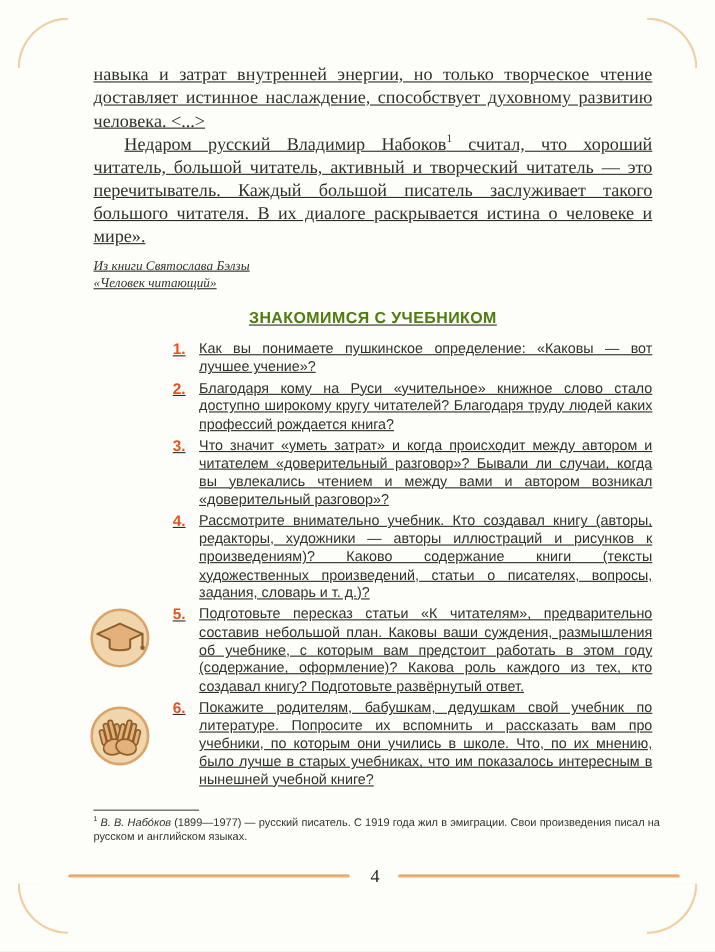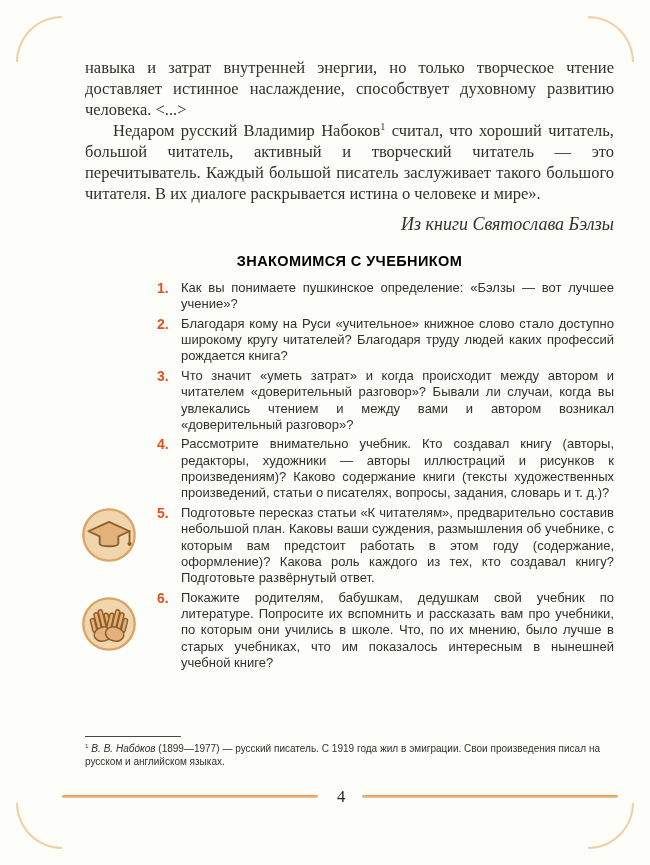--- a/index.html
+++ b/index.html
@@ -9,33 +9,33 @@
     background:#fdfdfa; overflow:hidden; color:#2f2c28;
     font-family:"Liberation Serif", serif;
   }
   
   .corner { position:absolute; width:46px; height:46px; border:0 solid #f2cfa2; }
   .corner.tl { top:16px; left:16px;  border-top-width:2px; border-left-width:2px;  border-top-left-radius:100% 100%; }
   .corner.tr { top:16px; right:16px; border-top-width:2px; border-right-width:2px; border-top-right-radius:100% 100%; }
   .corner.bl { bottom:16px; left:16px;  border-bottom-width:2px; border-left-width:2px;  border-bottom-left-radius:100% 100%; }
   .corner.br { bottom:16px; right:16px; border-bottom-width:2px; border-right-width:2px; border-bottom-right-radius:100% 100%; }
 
-  .content { padding:58px 36px 0 85px; }
+  .content { padding:58px 57px 0 85px;text-decoration:underline; }
 
   .para { font-size:16.5px; line-height:1.27; text-align:justify; color:#33302b; }
   .para.indent { text-indent:28px; }
   .para sup { font-size:0.62em; vertical-align:super; line-height:0; }
 
-  .attribution { margin-top:7px; font-style:italic; font-size:18px; line-height:1.35; text-align:right; color:#33302b; }
+  .attribution { margin-top:7px; font-style:italic; font-size:12px; line-height:1.35; color:#33302b; }
   .attribution .line2 { padding-right:16px; }
 
   .heading {
     font-family:"Liberation Sans", sans-serif; font-weight:bold;
     font-size:14.5px; letter-spacing:.4px; text-align:center;
-    margin:17px 0 11px; color:#000000;
+    margin:17px 0 11px; color:#4d7c0f;
   }
 
   .questions {
     margin-left:72px; font-family:"Liberation Sans", sans-serif;
     font-size:13px; line-height:1.26; color:#33302b;
   }
   .question { position:relative; display:flex; margin-bottom:3px; }
   .q-num {
     flex:0 0 24px; width:24px; font-weight:bold; font-size:14px;
     color:#e4531f;
@@ -78,29 +78,30 @@
   <div class="corner br"></div>
 
   <div class="content">
 
     <p class="para">навыка и затрат внутренней энергии, но только творческое чтение доставляет истинное наслаждение, способствует духовному развитию человека. &lt;...&gt;</p>
 
     <p class="para indent"><span>Недаром русский Владимир Набоков</span><sup>1</sup><span> считал, что хороший читатель, большой читатель, активный и творческий читатель — это перечитыватель. Каждый большой писатель заслуживает такого большого читателя. В их диалоге раскрывается истина о человеке и мире».</span></p>
 
     <div class="attribution">
       <div class="line1">Из книги Святослава Бэлзы</div>
+      <div class="line2">«Человек читающий»</div>
     </div>
 
     <h2 class="heading">ЗНАКОМИМСЯ С УЧЕБНИКОМ</h2>
 
     <div class="questions">
 
       <div class="question">
         <span class="q-num">1.</span>
-        <div class="q-text">Как вы понимаете пушкинское определение: «Бэлзы — вот лучшее учение»?</div>
+        <div class="q-text">Как вы понимаете пушкинское определение: «Каковы — вот лучшее учение»?</div>
       </div>
 
       <div class="question">
         <span class="q-num">2.</span>
         <div class="q-text">Благодаря кому на Руси «учительное» книжное слово стало доступно широкому кругу читателей? Благодаря труду людей каких профессий рождается книга?</div>
       </div>
 
       <div class="question">
         <span class="q-num">3.</span>
         <div class="q-text">Что значит «уметь затрат» и когда происходит между автором и читателем «доверительный разговор»? Бывали ли случаи, когда вы увлекались чтением и между вами и автором возникал «доверительный разговор»?</div>

